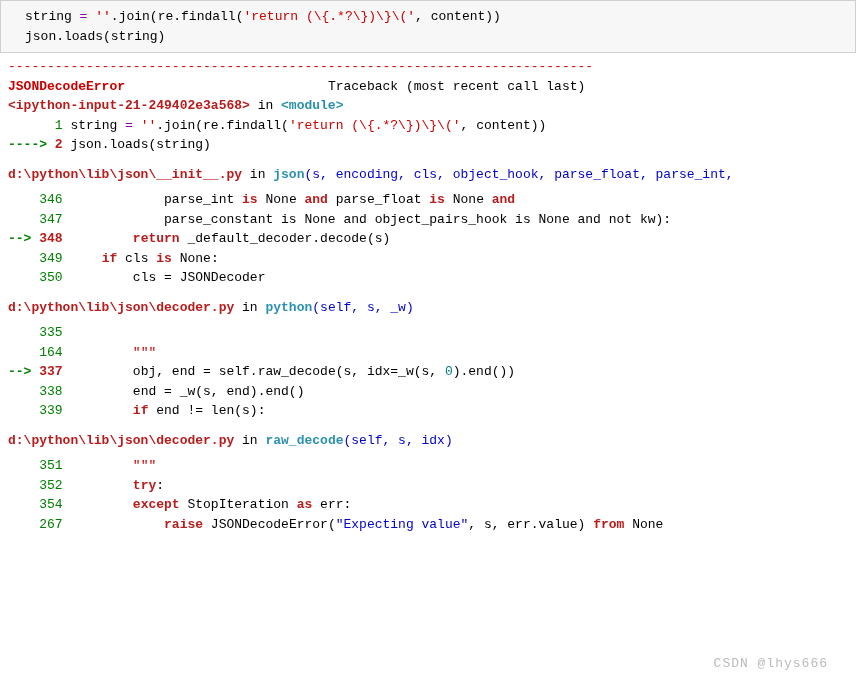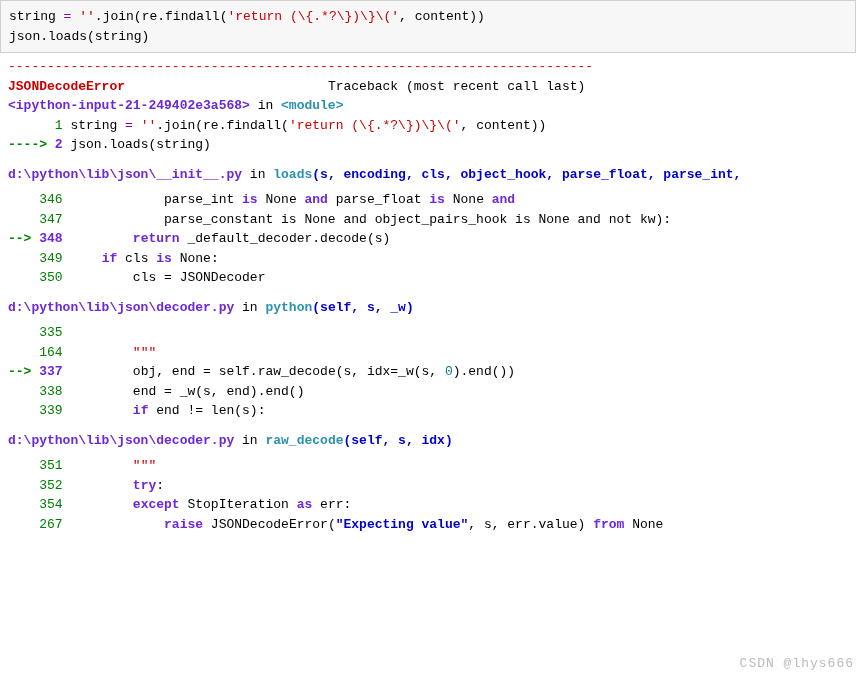--- a/index.html
+++ b/index.html
@@ -8,47 +8,47 @@
     font-family: "Consolas", "Courier New", monospace;
     font-size: 13px;
     line-height: 1.5;
     color: #000;
     background: #fff;
     width: 856px;
   }
   .input-cell {
     background: #f7f7f7;
     border: 1px solid #cfcfcf;
-    padding: 6px 8px;
+    padding: 6px 24px;
     margin: 0;
   }
   .output {
     padding: 4px 8px 8px 8px;
   }
   .hr-red {
     color: #d40000;
     letter-spacing: 0;
     overflow: hidden;
     white-space: nowrap;
     width: 100%;
   }
   .sp { white-space: pre; }
   .red   { color: #cc0000; }
   .red-b { color: #cc0000; font-weight: bold; margin-top: 24px; }
   .grn   { color: #008000; }
-  .grn-b { color: #6d28d9; font-weight: bold; }
+  .grn-b { color: #b91c1c; font-weight: bold; }
   .pur   { color: #8800aa; }
   .cyn   { color: #2b91af; font-weight: bold; text-align: right; }
-  .blu-b { color: #0000cc; font-weight: bold; }
+  .blu-b { color: #0000cc; font-weight: normal; }
   .teal  { color: #008080; }
   .arrow { color:#008000; font-weight:bold; }
   .block { margin: 10px 0 6px 0; }
   .watermark {
     position: absolute;
-    right: 2px;
+    right: 28px;
     bottom: 4px;
     color: #bbb;
     font-size: 13px;
     letter-spacing: 1px;
   }
 </style>
 </head>
 <body>
 
 <div class="input-cell">
@@ -58,21 +58,21 @@
 
 <div class="output">
   <div class="hr-red sp">---------------------------------------------------------------------------</div>
 
   <div class="sp"><span class="red-b">JSONDecodeError</span><span>                          </span><span>Traceback (most recent call last)</span></div>
 
   <div class="sp"><span class="grn-b">&lt;ipython-input-21-249402e3a568&gt;</span><span> in </span><span class="cyn">&lt;module&gt;</span></div>
   <div class="sp"><span class="grn">      1 </span><span>string </span><span class="pur">=</span><span> </span><span class="red">''</span><span>.join(re.findall(</span><span class="red">'return (\{.*?\})\}\('</span><span>, content))</span></div>
   <div class="sp"><span class="arrow">----&gt; </span><span class="grn-b">2 </span><span>json.loads(string)</span></div>
 
-  <div class="block sp"><span class="grn-b">d:\python\lib\json\__init__.py</span><span> in </span><span class="cyn">loads</span><span class="blu-b">(s, encoding, cls, object_hook, parse_float, parse_int,</span></div>
+  <div class="block sp"><span class="grn-b">d:\python\lib\json\__init__.py</span><span> in </span><span class="cyn">json</span><span class="blu-b">(s, encoding, cls, object_hook, parse_float, parse_int,</span></div>
   <div class="sp"><span class="grn">    346 </span><span>            parse_int </span><span class="grn-b">is</span><span> None </span><span class="grn-b">and</span><span> parse_float </span><span class="grn-b">is</span><span> None </span><span class="grn-b">and</span></div>
   <div class="sp"><span class="grn">    347 </span><span>            parse_constant is None and object_pairs_hook is None and not kw):</span></div>
   <div class="sp"><span class="arrow">--&gt; </span><span class="grn-b">348 </span><span>        </span><span class="grn-b">return</span><span> _default_decoder.decode(s)</span></div>
   <div class="sp"><span class="grn">    349 </span><span>    </span><span class="grn-b">if</span><span> cls </span><span class="grn-b">is</span><span> None:</span></div>
   <div class="sp"><span class="grn">    350 </span><span>        cls = JSONDecoder</span></div>
 
   <div class="block sp"><span class="grn-b">d:\python\lib\json\decoder.py</span><span> in </span><span class="cyn">python</span><span class="blu-b">(self, s, _w)</span></div>
   <div class="sp"><span class="grn">    335 </span><span></span></div>
   <div class="sp"><span class="grn">    164 </span><span class="red">        """</span></div>
   <div class="sp"><span class="arrow">--&gt; </span><span class="grn-b">337 </span><span>        obj, end = self.raw_decode(s, idx=_w(s, </span><span class="teal">0</span><span>).end())</span></div>

